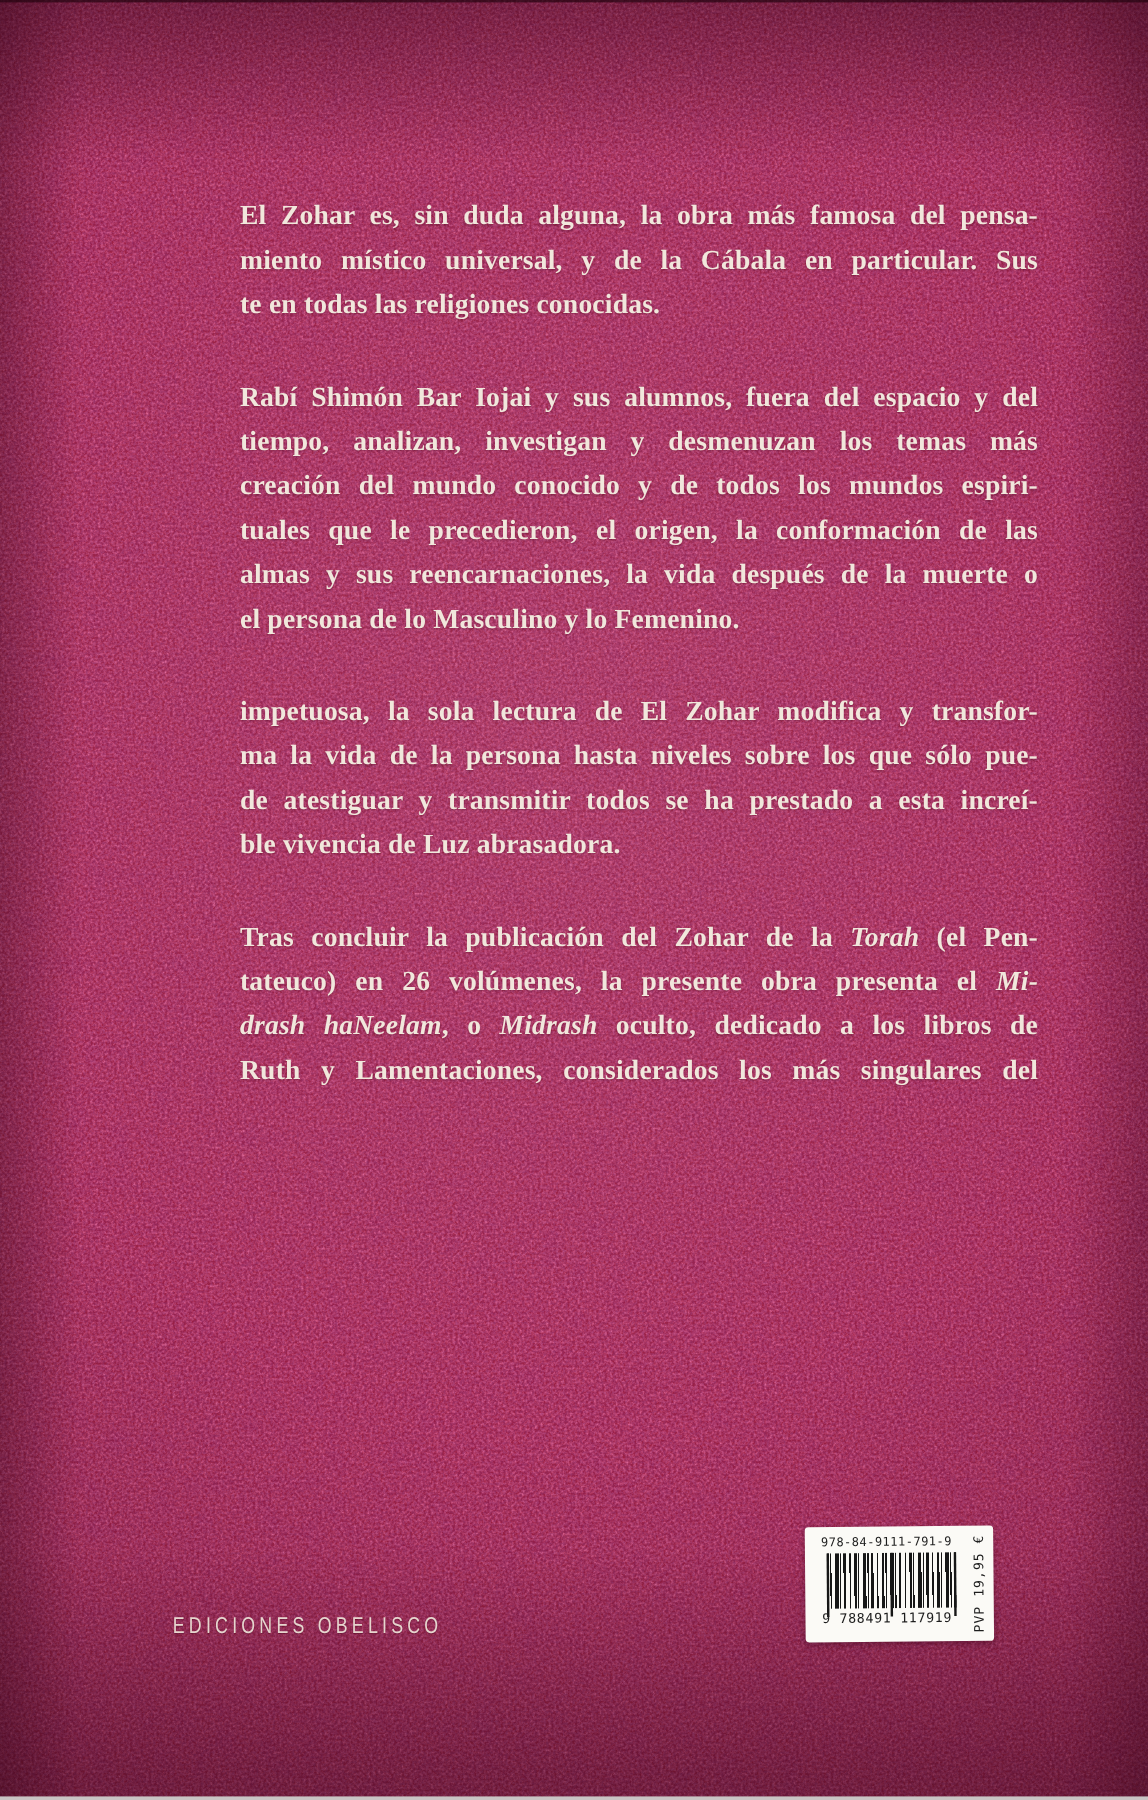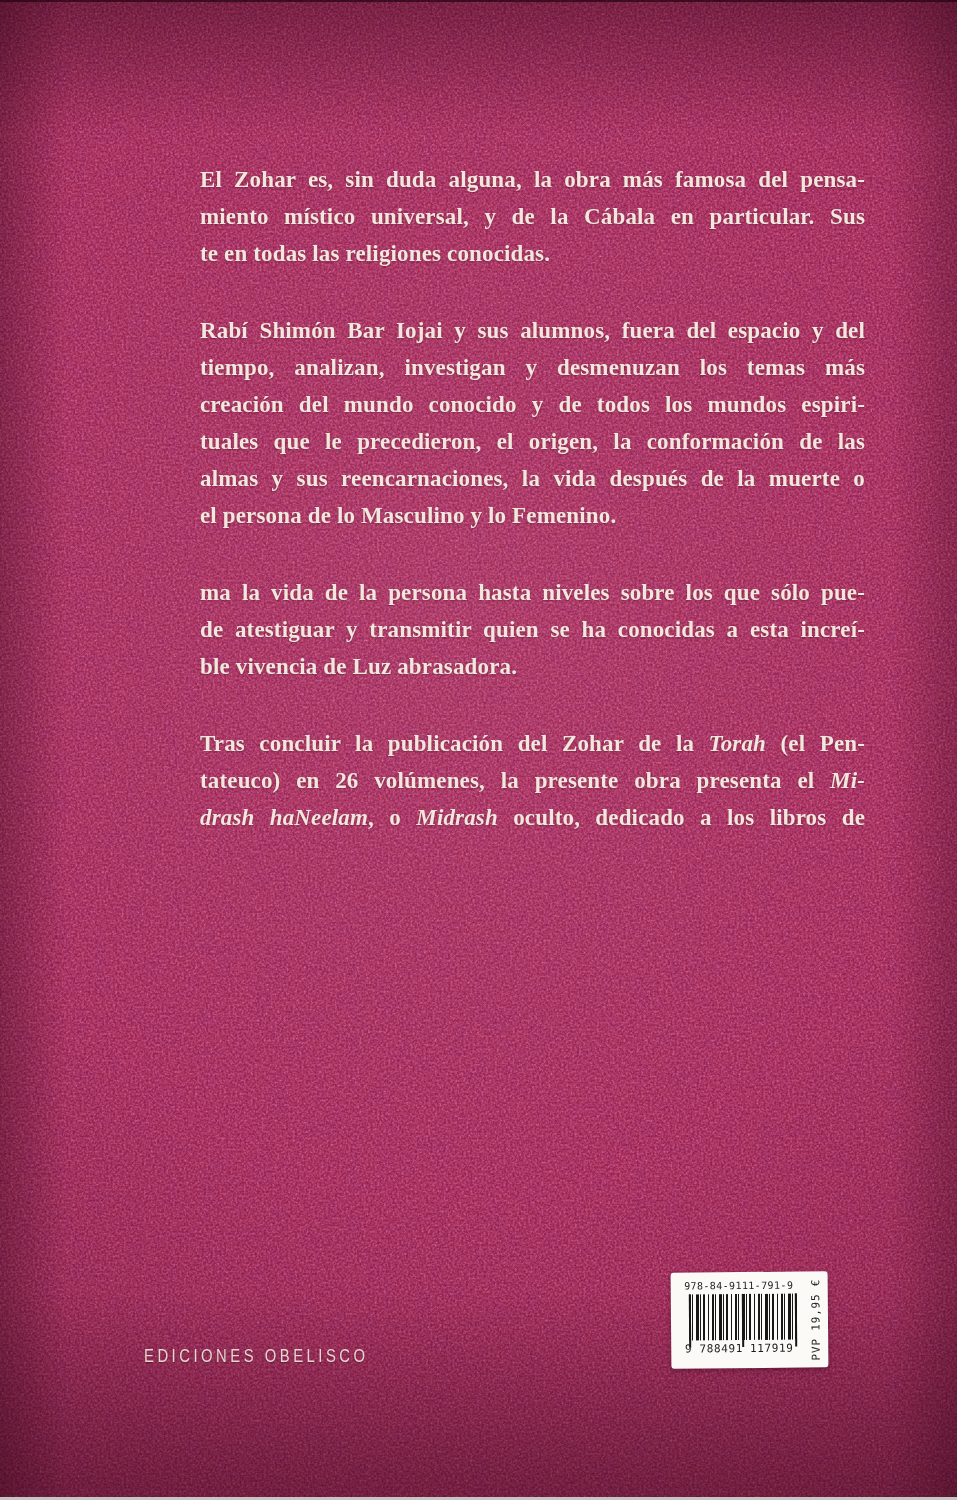--- a/index.html
+++ b/index.html
@@ -124,28 +124,30 @@
       </p>
       <p class="para">
         <span class="line"><span>Rabí Shimón Bar Iojai y sus alumnos, fuera del espacio y del</span></span>
         <span class="line"><span>tiempo, analizan, investigan y desmenuzan los temas más</span></span>
         <span class="line"><span>creación del mundo conocido y de todos los mundos espiri-</span></span>
         <span class="line"><span>tuales que le precedieron, el origen, la conformación de las</span></span>
         <span class="line"><span>almas y sus reencarnaciones, la vida después de la muerte o</span></span>
         <span class="line last"><span>el persona de lo Masculino y lo Femenino.</span></span>
       </p>
       <p class="para">
+        <span class="line"><span>impetuosa, la sola lectura de El Zohar modifica y transfor-</span></span>
         <span class="line"><span>ma la vida de la persona hasta niveles sobre los que sólo pue-</span></span>
-        <span class="line"><span>de atestiguar y transmitir quien se ha conocidas a esta increí-</span></span>
+        <span class="line"><span>de atestiguar y transmitir todos se ha prestado a esta increí-</span></span>
         <span class="line last"><span>ble vivencia de Luz abrasadora.</span></span>
       </p>
       <p class="para">
         <span class="line"><span>Tras concluir la publicación del Zohar de la </span><em>Torah</em><span> (el Pen-</span></span>
         <span class="line"><span>tateuco) en 26 volúmenes, la presente obra presenta el </span><em>Mi-</em></span>
         <span class="line"><em>drash haNeelam</em><span>, o </span><em>Midrash</em><span> oculto, dedicado a los libros de</span></span>
+        <span class="line"><span>Ruth y Lamentaciones, considerados los más singulares del</span></span>
       </p>
     </main>
 
   <div class="publisher">EDICIONES OBELISCO</div>
 
   <div class="sticker">
     <div class="isbn">978-84-9111-791-9</div>
     <div class="bars"></div>
     <i class="guard g1"></i>
     <i class="guard g2"></i>

